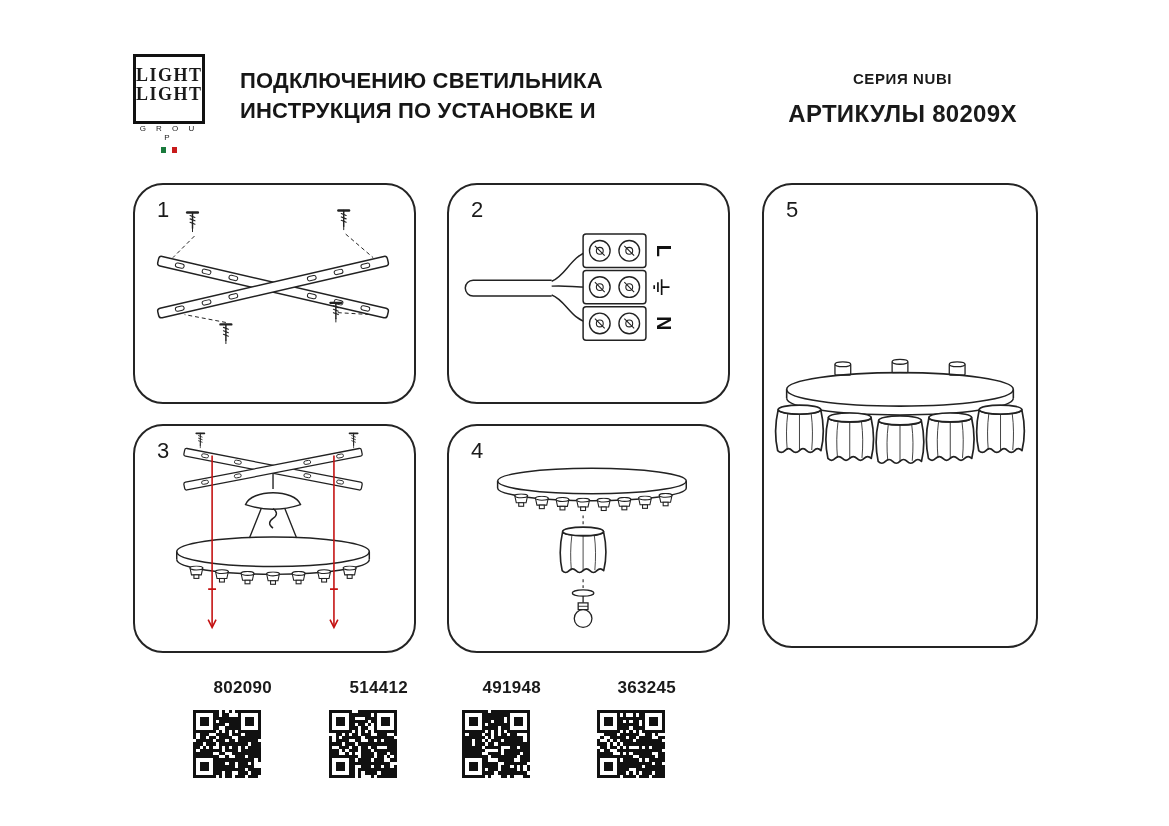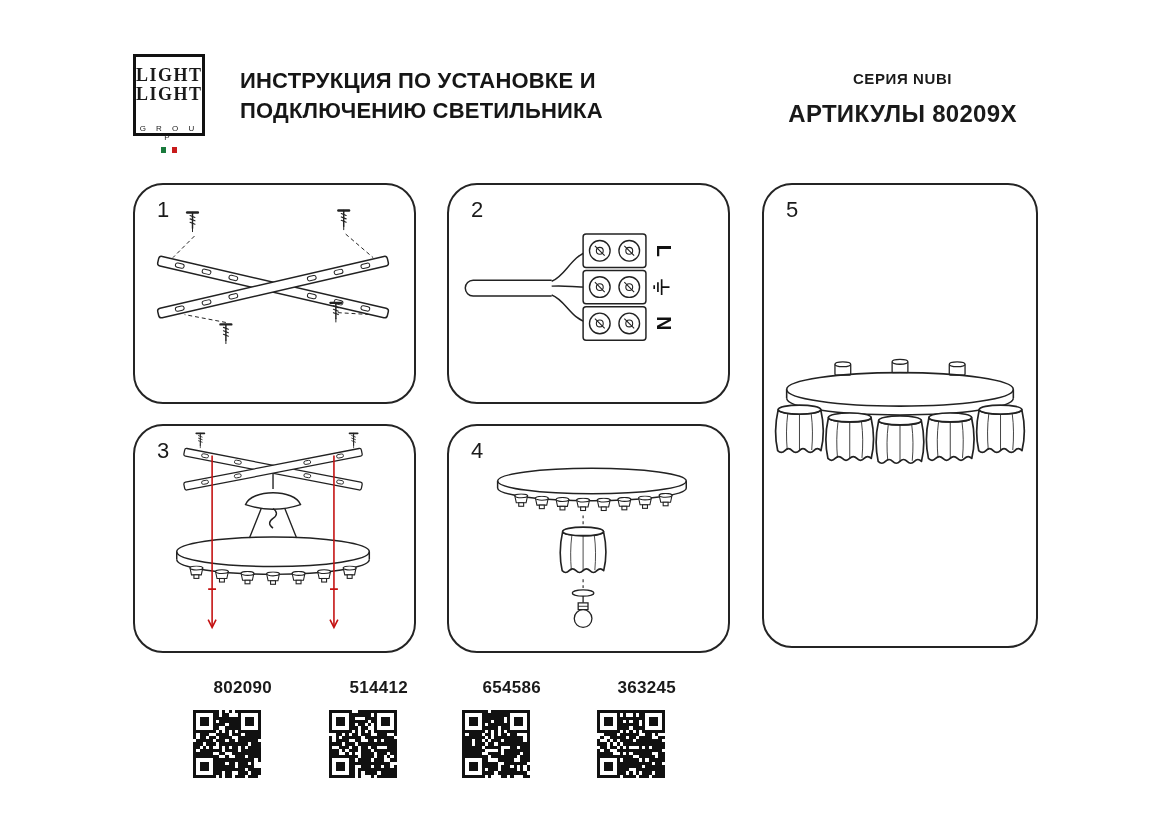--- a/index.html
+++ b/index.html
@@ -4,21 +4,21 @@
 <style>
   html,body{margin:0;padding:0;}
   body{
     width:1169px;height:826px;background:#ffffff;
     font-family:"Liberation Sans", sans-serif;color:#1a1a1a;
     position:relative;overflow:hidden;
   }
   .defs-holder{position:absolute;width:0;height:0;overflow:hidden;}
   
   .logo-box{
-    position:absolute;left:133px;top:54px;width:72px;height:82px;
+    position:absolute;left:133px;top:54px;width:72px;height:70px;
     border:3px solid #111;box-sizing:border-box;text-align:center;padding-top:9px;background:#fff;
   }
   .logo-word{font-family:"Liberation Serif", serif;font-weight:bold;font-size:18px;line-height:19px;letter-spacing:1.5px;}
   .logo-group{font-size:8px;letter-spacing:4px;margin-top:20px;font-family:"Liberation Sans",sans-serif;}
   .logo-flag{width:16px;height:6px;margin:5px auto 0;display:flex;}
   .logo-flag span{flex:1;height:100%;}
   .flag-green{background:#1a7a3c;}
   .flag-white{background:#ffffff;}
   .flag-red{background:#c81b1b;}
   .title{
@@ -75,22 +75,22 @@
   <div class="logo-word">LIGHT</div>
   <div class="logo-group">G R O U P</div>
   <div class="logo-flag">
     <span class="flag-green"></span>
       <span class="flag-white"></span>
       <span class="flag-red"></span>
   </div>
 </div>
 
 <div class="title">
+  <div>ПОДКЛЮЧЕНИЮ СВЕТИЛЬНИКА</div>
   <div>ИНСТРУКЦИЯ ПО УСТАНОВКЕ И</div>
-  <div>ПОДКЛЮЧЕНИЮ СВЕТИЛЬНИКА</div>
 </div>
 
 <div class="series-block">
   <div class="series">СЕРИЯ NUBI</div>
   <div class="articles-heading">АРТИКУЛЫ 80209X</div>
 </div>
 
 <div class="panel panel-1">
   <div class="step-num">1</div>
   <svg class="diagram" viewBox="0 0 283 221">
@@ -931,21 +931,21 @@
         <rect x="15" y="20" width="1" height="1"></rect>
         <rect x="16" y="20" width="1" height="1"></rect>
         <rect x="17" y="20" width="1" height="1"></rect>
         <rect x="18" y="20" width="1" height="1"></rect>
         <rect x="19" y="20" width="1" height="1"></rect>
         <rect x="20" y="20" width="1" height="1"></rect>
       </svg>
     </div>
 </div>
 <div class="footer-item fi-2">
-  <div class="article-code">654586</div>
+  <div class="article-code">491948</div>
   <div class="qr">
       <svg viewBox="-1 -1 23 23" shape-rendering="crispEdges">
         <rect x="0" y="0" width="1" height="1"></rect>
         <rect x="1" y="0" width="1" height="1"></rect>
         <rect x="2" y="0" width="1" height="1"></rect>
         <rect x="3" y="0" width="1" height="1"></rect>
         <rect x="4" y="0" width="1" height="1"></rect>
         <rect x="5" y="0" width="1" height="1"></rect>
         <rect x="6" y="0" width="1" height="1"></rect>
         <rect x="7" y="0" width="1" height="1"></rect>

